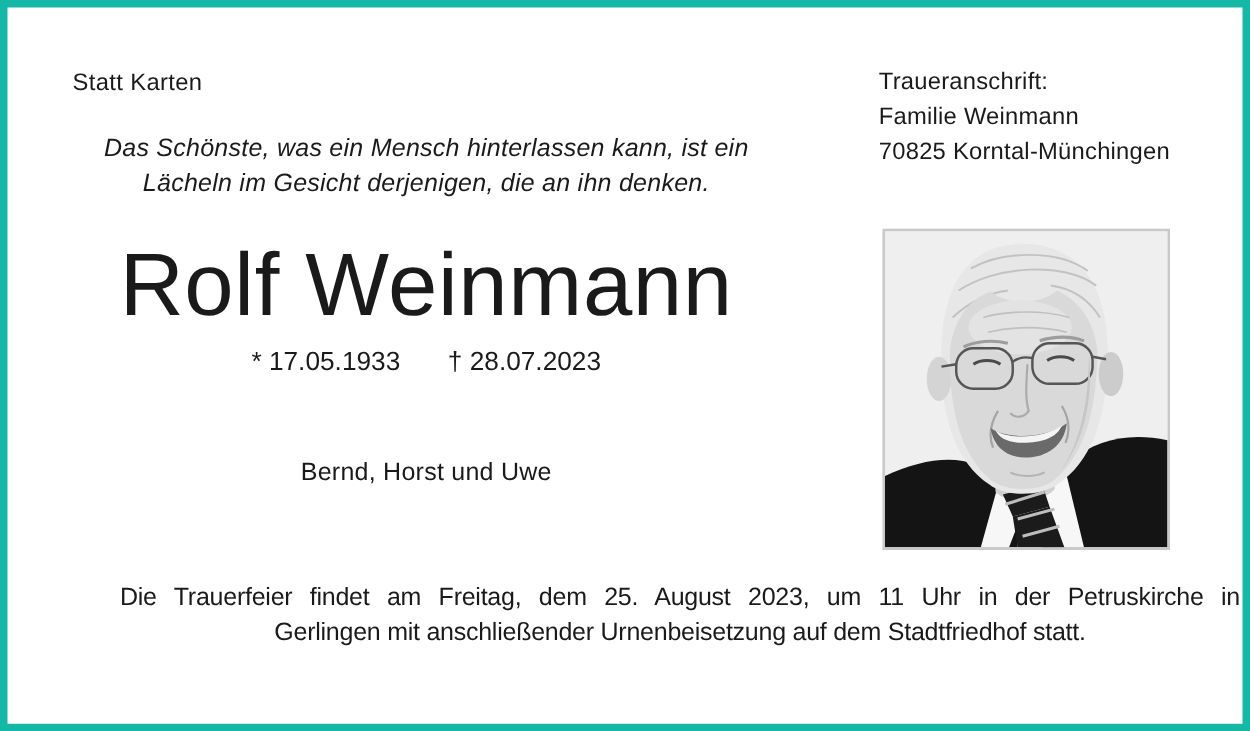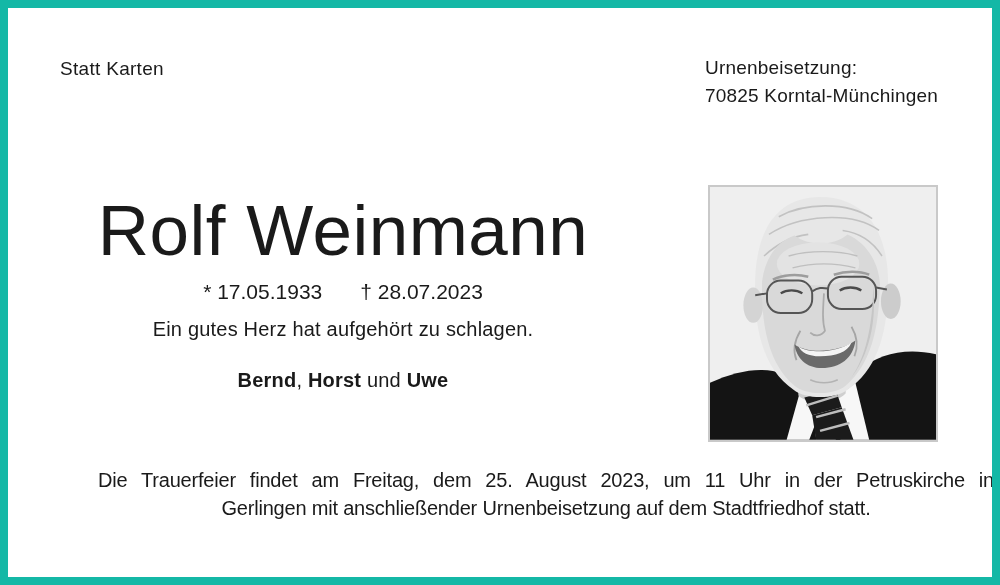--- a/index.html
+++ b/index.html
@@ -2,21 +2,21 @@
 <html><head>
 <meta charset="utf-8">
 <style>
   * { margin: 0; padding: 0; box-sizing: border-box; }
   html, body { background: #1d1d1d; }
   body { width: 1000px; height: 585px; font-family: "Liberation Sans", sans-serif; }
   .frame {
     position: relative;
     width: 1000px; height: 585px;
     background: #ffffff;
-    border: 8px solid #14b8a6;
+    border: 6px solid #14b8a6;
     overflow: hidden;
     color: #1a1a1a;
   }
   .abs { position: absolute; }
 
   .statt-karten {
     left: 52px; top: 50px;
     font-size: 19px; letter-spacing: 0.3px;
   }
 
@@ -44,21 +44,21 @@
   }
   .dates .birth { margin-right: 38px; }
   .message {
     top: 310px;
     font-size: 20px; letter-spacing: 0.2px;
   }
   .mourning {
     top: 359px;
     font-size: 20px; line-height: 27px; letter-spacing: 0.2px;
   }
-  .mourning b { font-weight: 700; }
+  .mourning b { font-weight: 400; }
 
   .photo {
     left: 700px; top: 177px;
     width: 230px; height: 257px;
     border: 2px solid #c9c9c9;
     background: #efefef;
   }
   .photo svg { display: block; width: 100%; height: 100%; }
 
   .funeral {
@@ -69,32 +69,36 @@
   .funeral .l2 { text-align: center; }
 </style>
 </head>
 <body>
 
 <div class="frame">
 
   <div class="abs statt-karten">Statt Karten</div>
 
   <div class="abs address">
-    <div>Urnenbeisetzung:</div>
+    <div>Traueranschrift:</div>
+    <div>Familie Weinmann</div>
     <div>70825 Korntal-Münchingen</div>
   </div>
 
+  <div class="abs col quote">
+    <div>Das Schönste, was ein Mensch hinterlassen kann, ist ein</div>
+    <div>Lächeln im Gesicht derjenigen, die an ihn denken.</div>
+  </div>
 
   <div class="abs col deceased-name">Rolf Weinmann</div>
 
   <div class="abs col dates">
     <span class="birth">* 17.05.1933</span><span class="death">† 28.07.2023</span>
   </div>
 
-  <div class="abs col message">Ein gutes Herz hat aufgehört zu schlagen.</div>
 
   <div class="abs col mourning">
     <div><b>Bernd</b><span>, </span><b>Horst</b><span> und </span><b>Uwe</b></div>
   </div>
 
   <div class="abs photo">
     <svg viewBox="0 0 230 257" xmlns="http://www.w3.org/2000/svg">
 
       <rect x="0" y="0" width="230" height="257" fill="#efefef"></rect>
 

